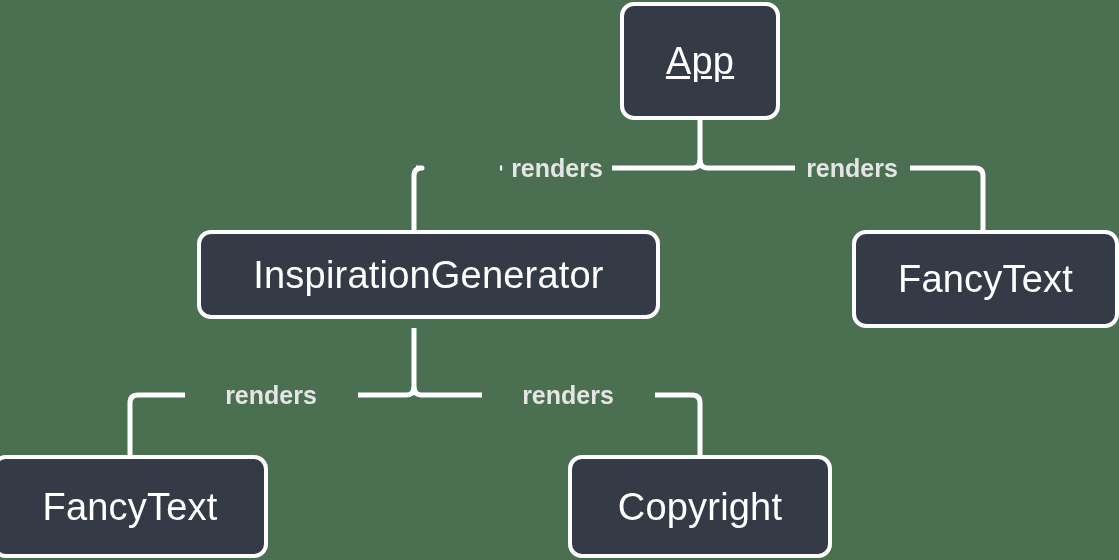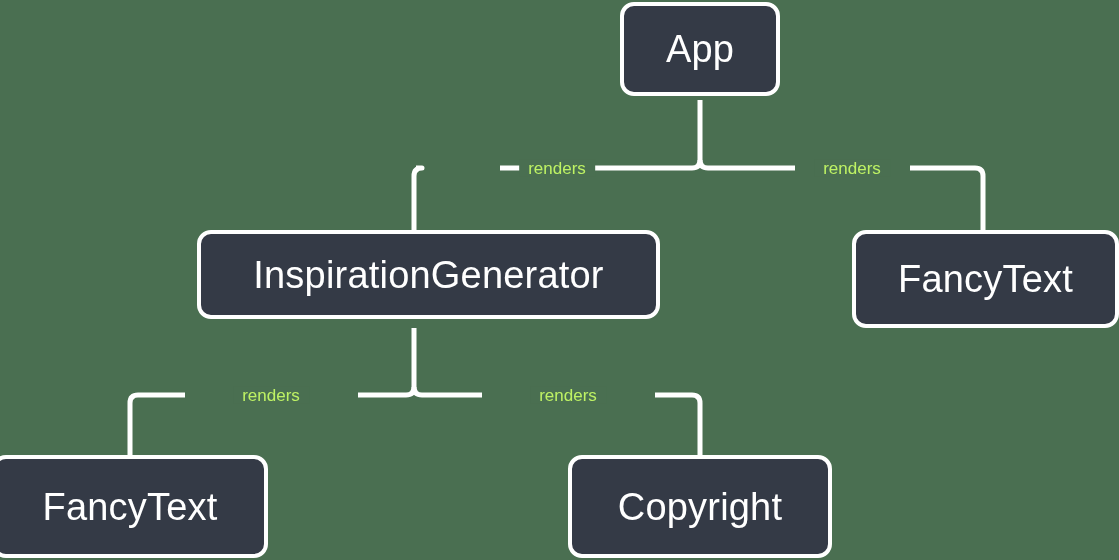--- a/index.html
+++ b/index.html
@@ -37,23 +37,23 @@
     font-weight: 400;
     letter-spacing: 0.2px;
     white-space: nowrap;
   }
   .node-label {
     display: block;
     line-height: 1;
   }
   .edge-label {
     position: absolute;
-    color: #bef264;
-    font-size: 17px;
-    font-weight: 400;
+    color: #e5e5e5;
+    font-size: 25px;
+    font-weight: 700;
     line-height: 1;
     white-space: nowrap;
     transform: translate(-50%, -50%);
     background: #4a6f51;
     padding: 0 9px;
   }
 </style>
 </head>
 <body>
 
@@ -71,21 +71,21 @@
 
       <path d="M414,328 L414,387 Q414,395 406,395"></path>
       <path d="M414,387 Q414,395 422,395"></path>
 
       <path d="M406,395 L358,395 M185,395 L138,395 Q130,395 130,403 L130,455"></path>
 
       <path d="M422,395 L482,395 M655,395 L692,395 Q700,395 700,403 L700,455"></path>
     </g>
   </svg>
 
-  <div class="node-box" style="left:620px; top:2px; width:160px; height:94px;">
+  <div class="node-box" style="left:620px; top:2px; width:160px; height:118px;text-decoration:underline;">
     <span class="node-label">App</span>
   </div>
 
   <div class="node-box" style="left:197px; top:230px; width:463px; height:89px;">
     <span class="node-label">InspirationGenerator</span>
   </div>
 
   <div class="node-box" style="left:852px; top:230px; width:267px; height:98px;">
     <span class="node-label">FancyText</span>
   </div>

